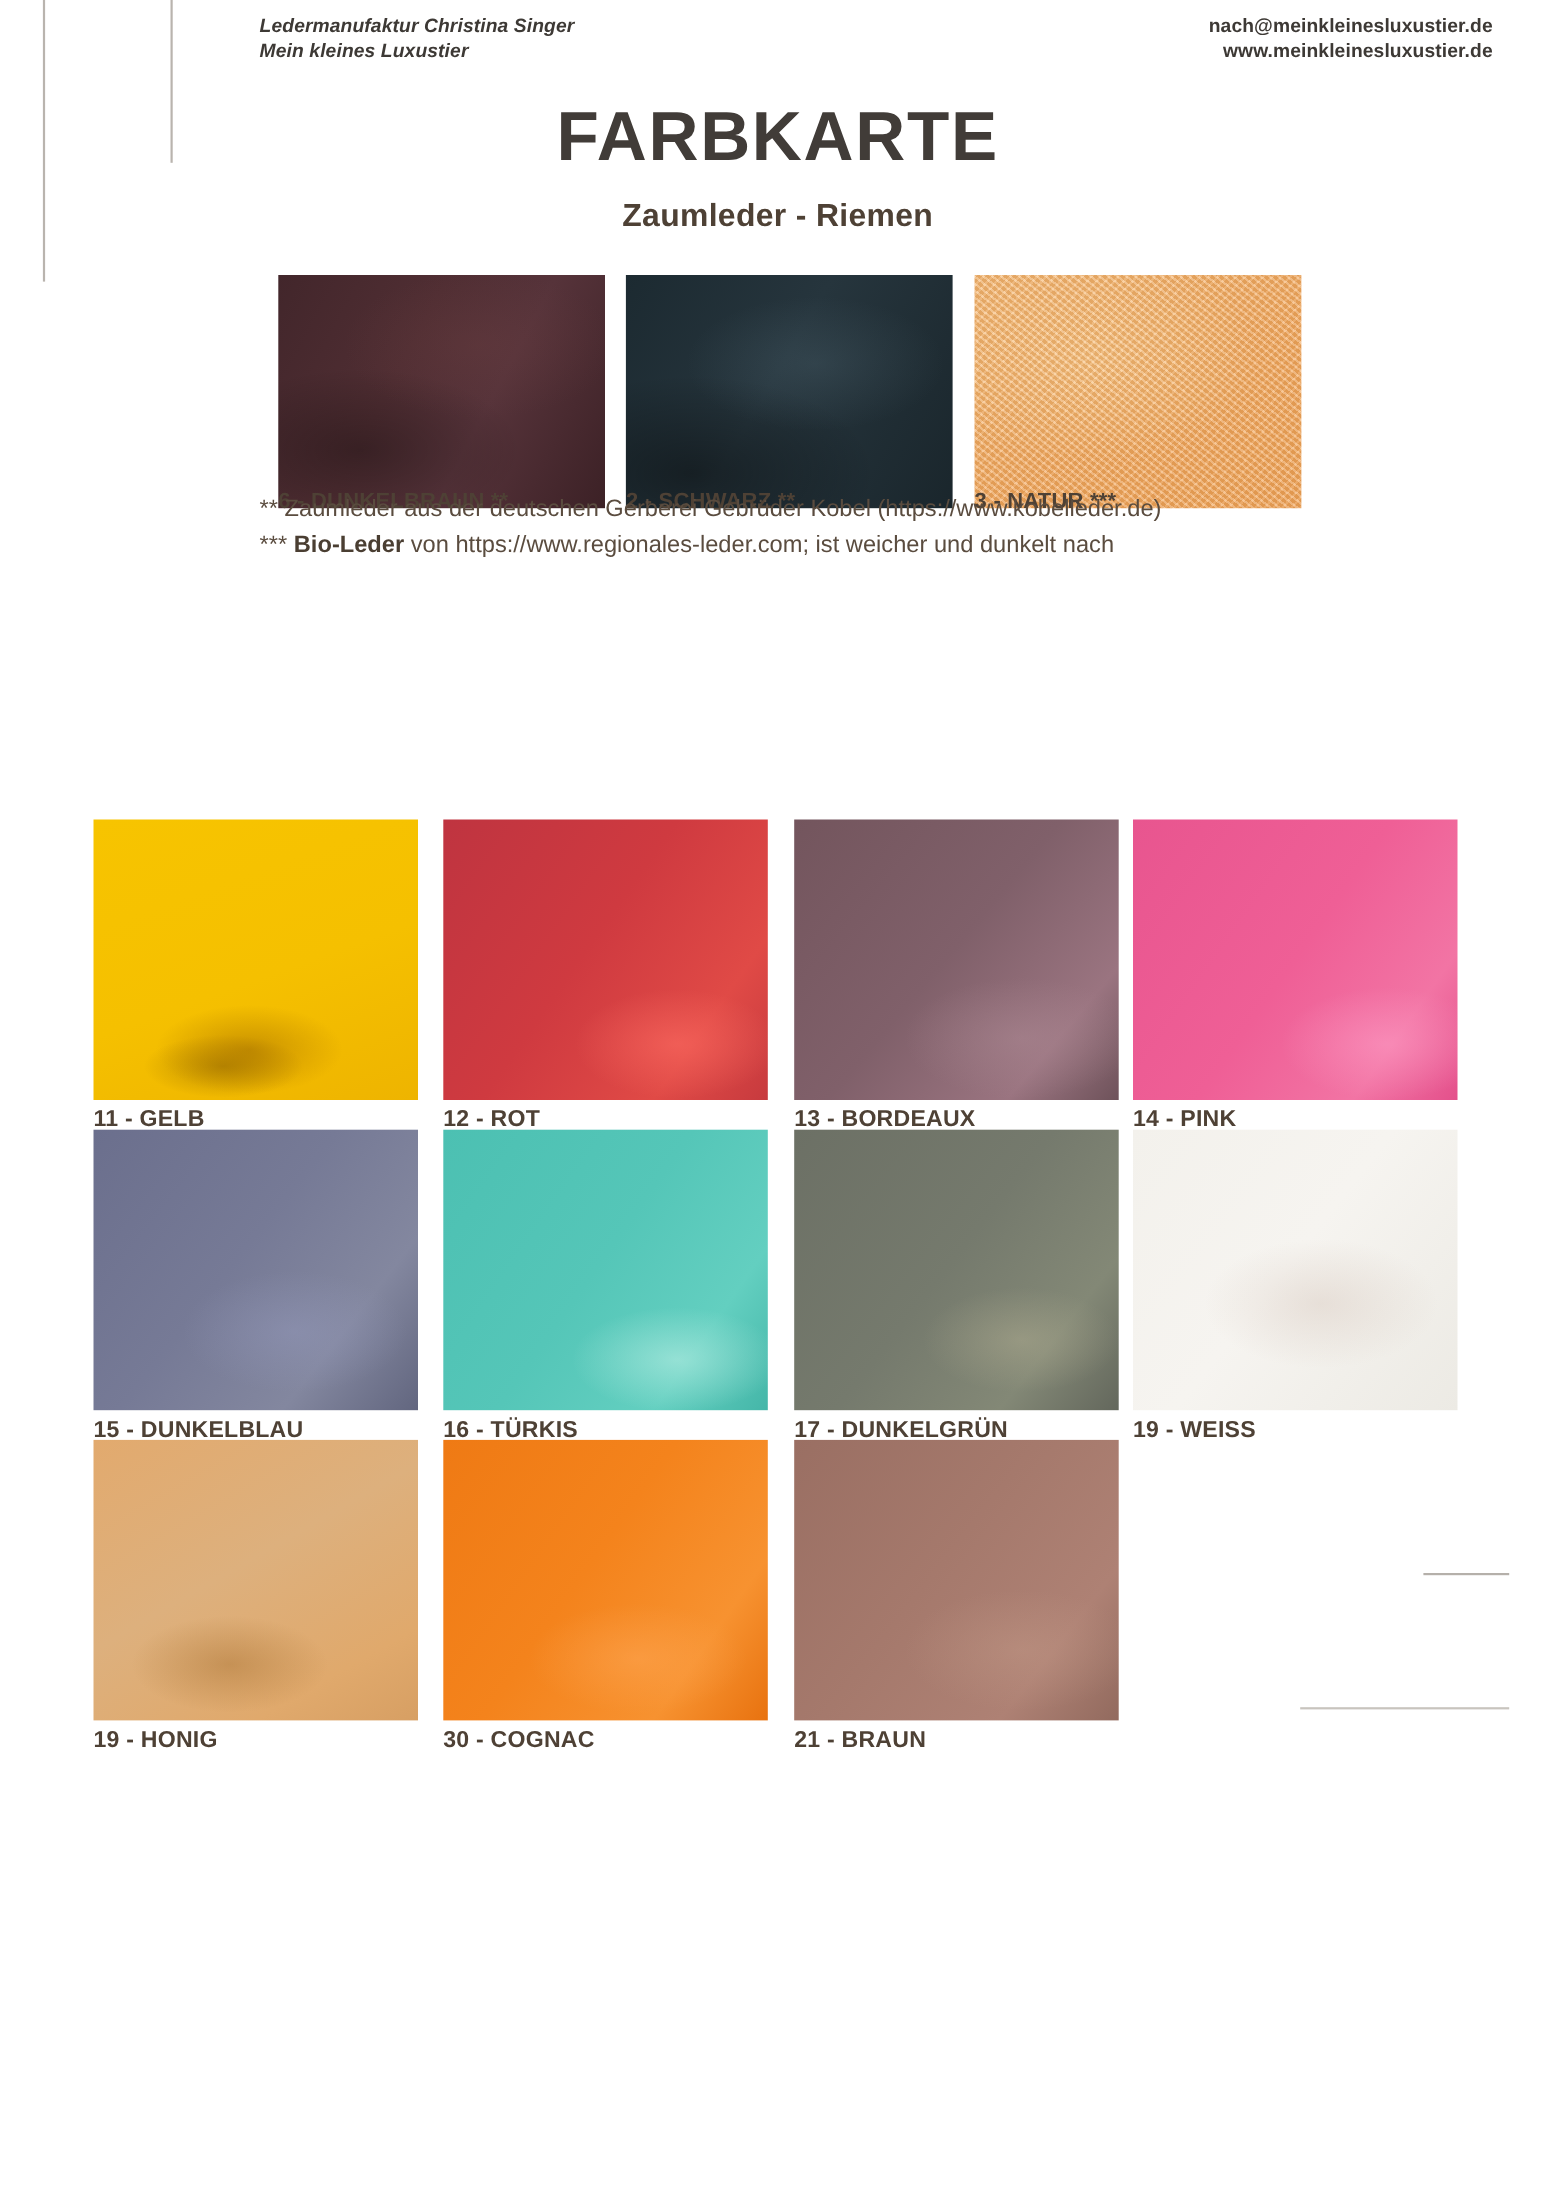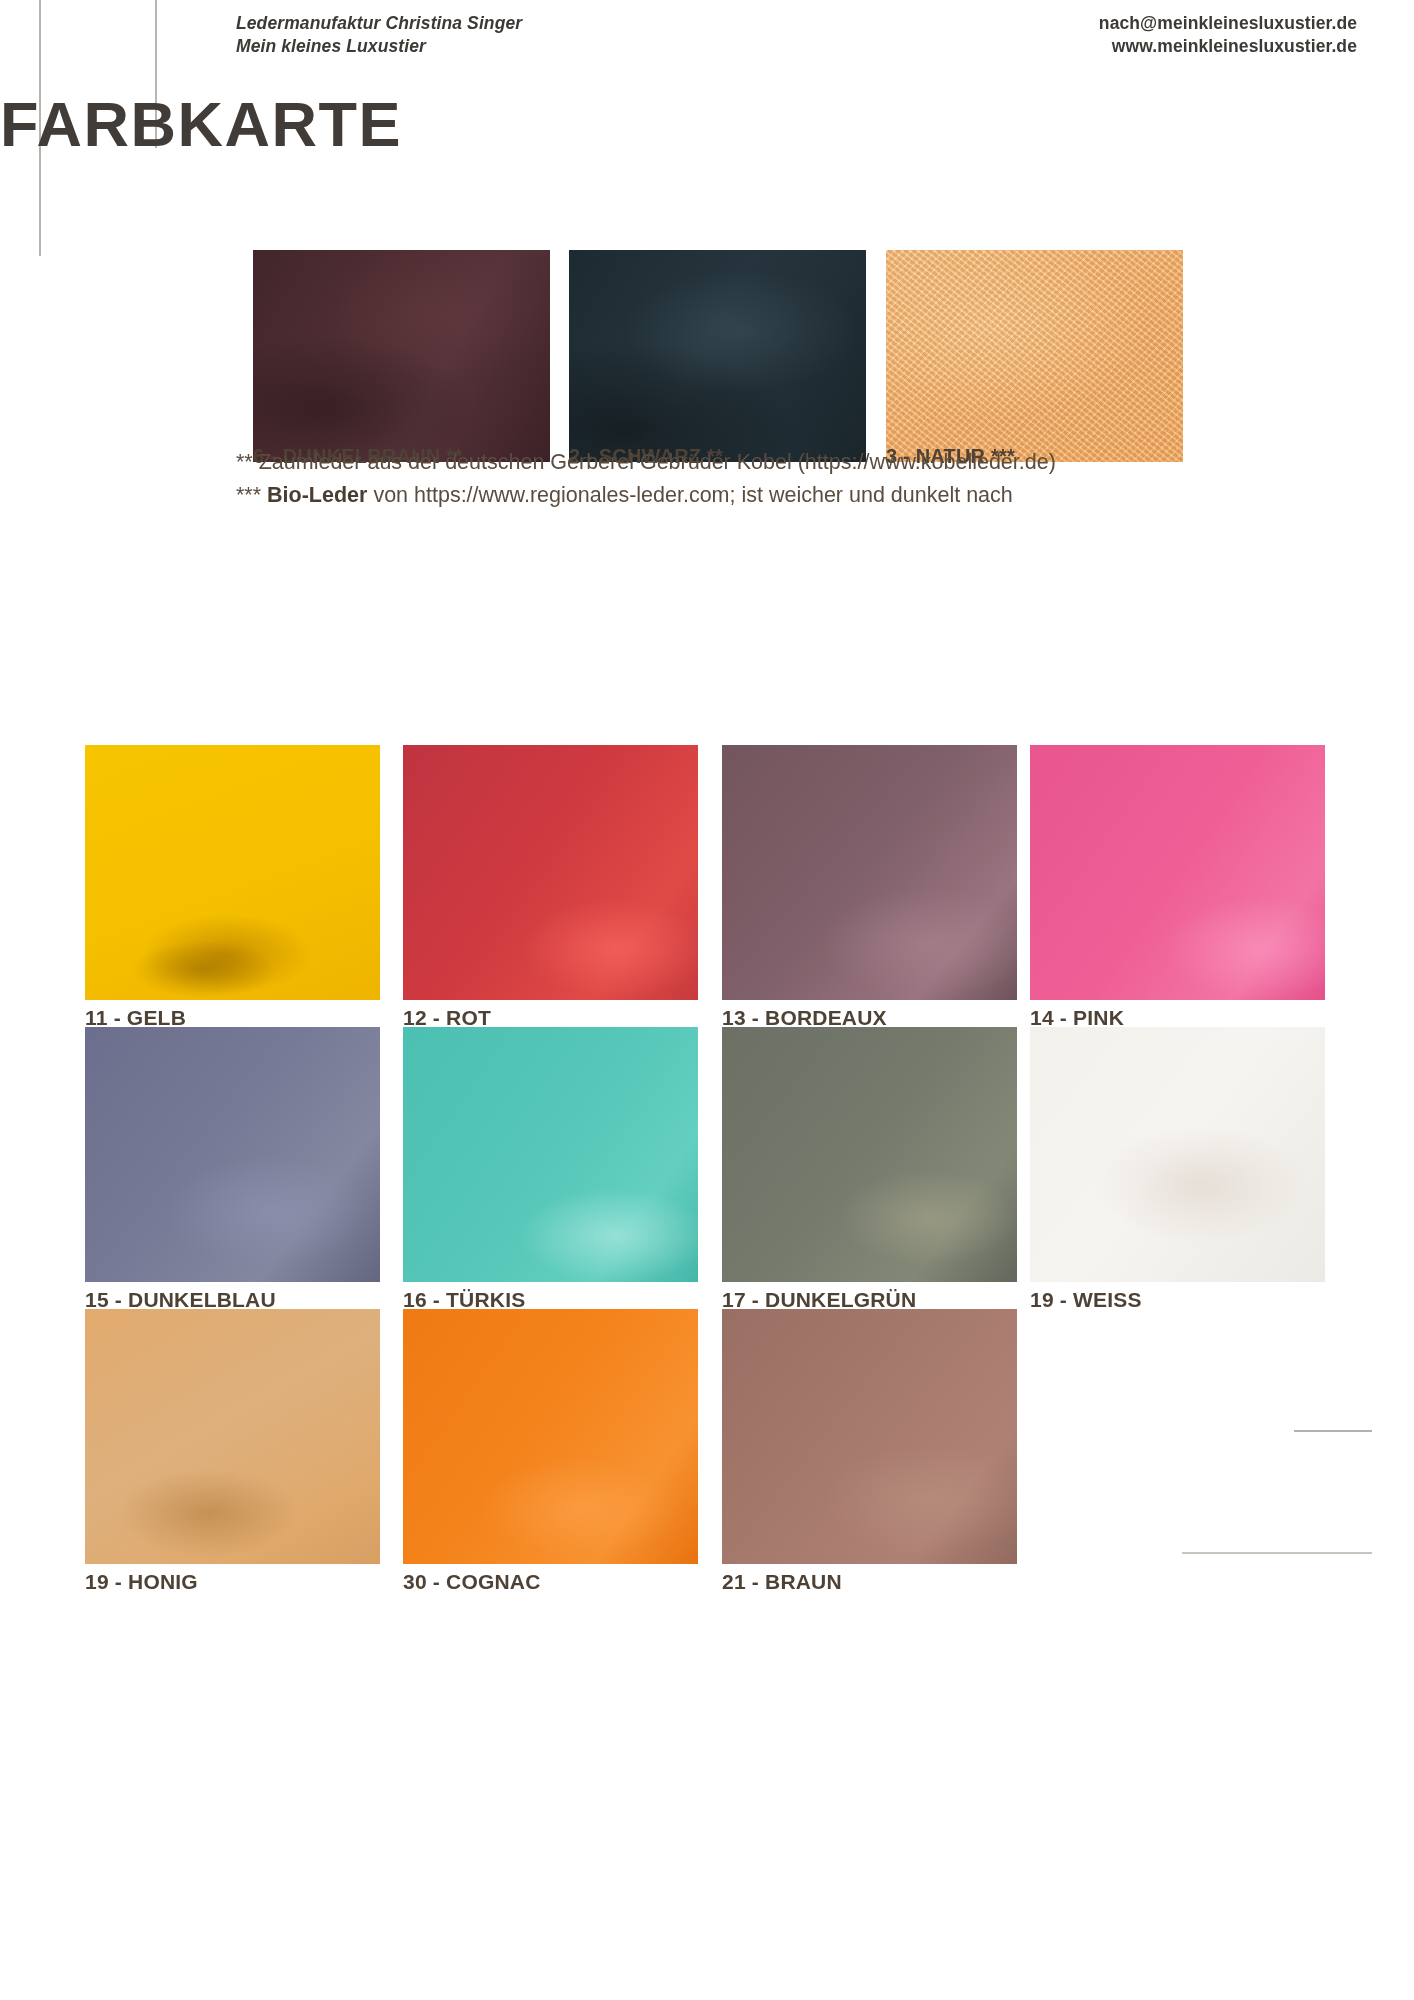--- a/index.html
+++ b/index.html
@@ -17,21 +17,21 @@
   .rule-left-inner{position:absolute;left:155px;top:0;width:2px;height:148px;background:#b9b4ae;}
 
   
   .hdr{position:absolute;top:10px;left:0;width:100%;height:60px;}
   .hdr-left{position:absolute;left:236px;top:2px;
     font-size:17.5px;font-weight:bold;color:#3d3935;line-height:1.30;letter-spacing:.1px;font-style:italic;}
   .hdr-right{position:absolute;right:57px;top:2px;text-align:right;
     font-size:17.5px;font-weight:bold;color:#3d3935;line-height:1.30;letter-spacing:.1px;}
 
   
-  .title{position:absolute;top:88px;left:0;width:1414px;text-align:left;
+  .title{position:absolute;top:88px;left:0;width:1414px;text-align:center;
     font-size:63px;font-weight:bold;color:#413c38;letter-spacing:1.5px;
     font-family:"Liberation Sans", sans-serif;}
   .subtitle{position:absolute;top:180px;left:0;width:1414px;text-align:center;
     font-size:29px;font-weight:bold;color:#4e4135;letter-spacing:.3px;}
 
   
   .top-row{position:absolute;top:250px;left:253px;width:960px;height:180px;}
   .top-sw{position:absolute;top:0;width:297px;height:212px;}
   .top-sw.s0{left:0;}
   .top-sw.s1{left:316px;}
@@ -134,20 +134,21 @@
       <div>Ledermanufaktur Christina Singer</div>
       <div>Mein kleines Luxustier</div>
     </div>
     <div class="hdr-right">
       <div>nach@meinkleinesluxustier.de</div>
       <div>www.meinkleinesluxustier.de</div>
     </div>
   </div>
 
   <div class="title">FARBKARTE</div>
+  <div class="subtitle">Zaumleder - Riemen</div>
 
   <div class="top-row">
     <div class="top-sw s0 tex-dunkelbraun"></div>
     <div class="top-sw s1 tex-schwarz"></div>
     <div class="top-sw s2 tex-natur"></div>
     <div class="top-label s0">6 - DUNKELBRAUN **</div>
     <div class="top-label s1">2 - SCHWARZ **</div>
     <div class="top-label s2">3 - NATUR ***</div>
   </div>
 

